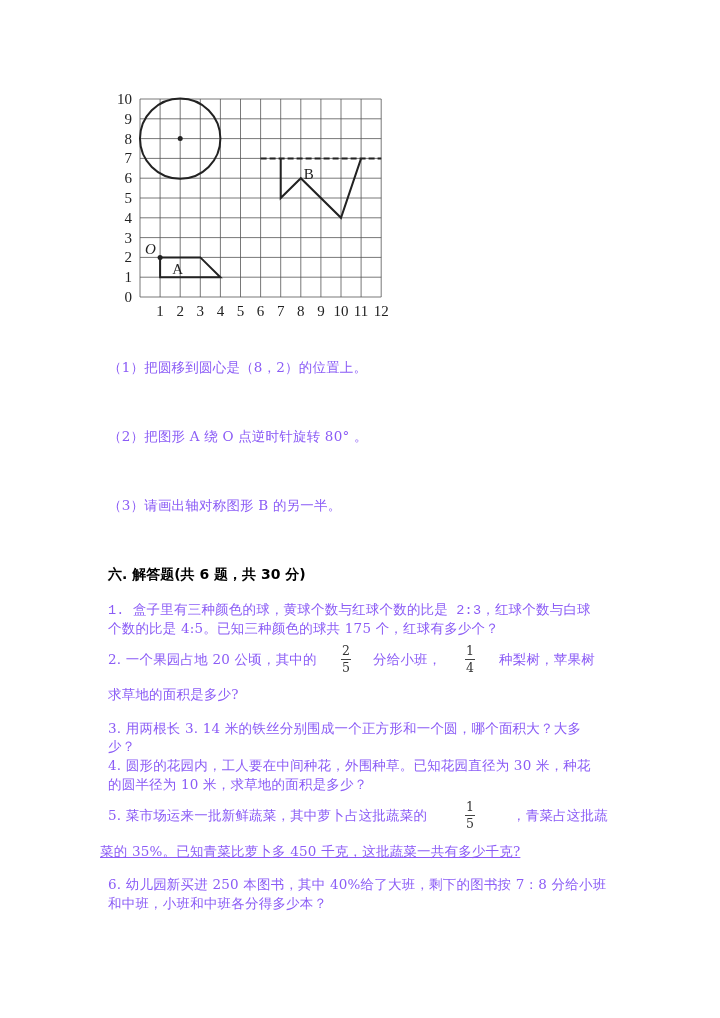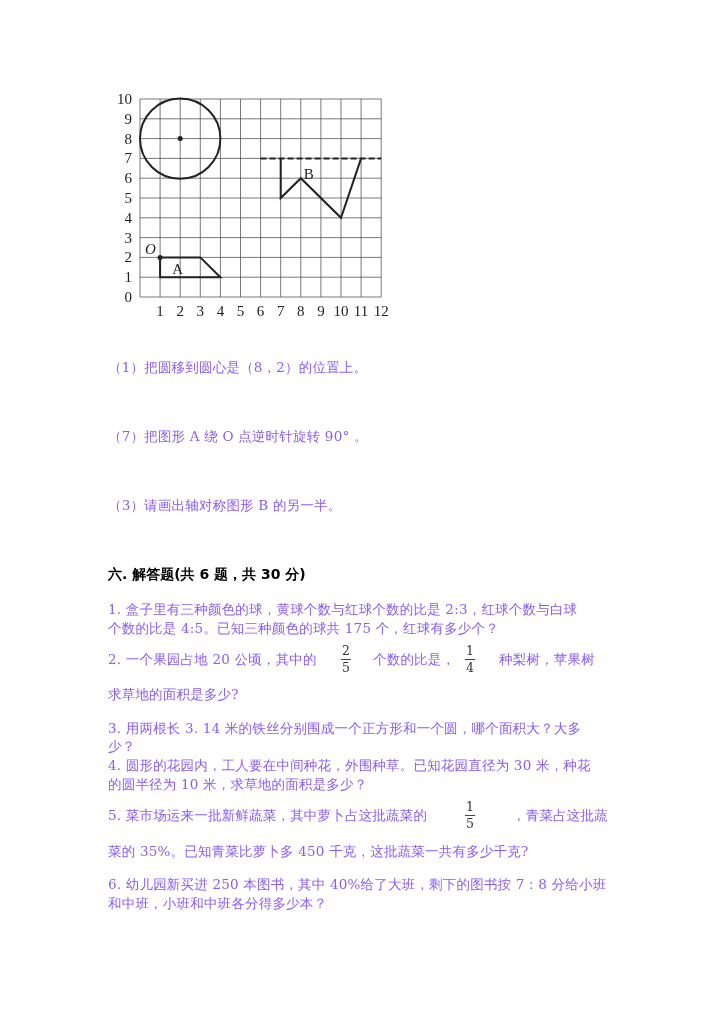--- a/index.html
+++ b/index.html
@@ -75,35 +75,35 @@
       <text x="172.15" y="274.2" font-size="15" fill="#222">A</text>
       <circle cx="160.1" cy="257.4" r="2.5" fill="#222"></circle>
       <text x="145" y="254.39999999999998" font-size="15" font-style="italic" fill="#222">O</text>
       <polyline points="280.70000000000005,158.4 280.70000000000005,198 300.8,178.2 341,217.8 361.1,158.4" fill="none" stroke="#222" stroke-width="2"></polyline>
       <line x1="260.6" y1="158.4" x2="381.20000000000005" y2="158.4" stroke="#222" stroke-width="2" stroke-dasharray="6,3"></line>
       <text x="303.8" y="179.2" font-size="15" fill="#222">B</text>
     </g>
 </svg>
 
 <div class="abs q" style="left:108px;top:359px;">（1）把圆移到圆心是（8，2）的位置上。</div>
-<div class="abs q" style="left:108px;top:428px;">（7）把图形 A 绕 O 点逆时针旋转 90°  。</div>
+<div class="abs q" style="left:108px;top:428px;">（2）把图形 A 绕 O 点逆时针旋转 80°  。</div>
 <div class="abs q" style="left:108px;top:497px;">（3）请画出轴对称图形 B 的另一半。</div>
 
 <div class="abs heading" style="left:108px;top:566px;">六. 解答题(共 6 题，共 30 分)</div>
 
-<div class="abs q" style="left:108px;top:601px;">1. 盒子里有三种颜色的球，黄球个数与红球个数的比是 2:3，红球个数与白球</div>
+<div class="abs q" style="left:108px;top:601px;font-family:Liberation Mono, monospace;">1. 盒子里有三种颜色的球，黄球个数与红球个数的比是 2:3，红球个数与白球</div>
 <div class="abs q" style="left:108px;top:620px;">个数的比是 4:5。已知三种颜色的球共 175 个，红球有多少个？</div>
 
 <div class="abs q" style="left:108px;top:651px;">2. 一个果园占地 20 公顷，其中的</div>
 <div class="frac" style="left:341px;top:644px;">
   <span>2</span>
   <span class="bar"></span>
   <span>5</span>
 </div>
-<div class="abs q" style="left:373px;top:651px;">个数的比是，</div>
+<div class="abs q" style="left:373px;top:651px;">分给小班，</div>
 <div class="frac" style="left:465px;top:644px;">
   <span>1</span>
   <span class="bar"></span>
   <span>4</span>
 </div>
 <div class="abs q" style="left:499px;top:651px;">种梨树，苹果树</div>
 <div class="abs q" style="left:108px;top:686px;">求草地的面积是多少?</div>
 
 <div class="abs q" style="left:108px;top:720px;">3. 用两根长 3. 14 米的铁丝分别围成一个正方形和一个圆，哪个面积大？大多</div>
 <div class="abs q" style="left:108px;top:738px;">少？</div>
@@ -111,16 +111,16 @@
 <div class="abs q" style="left:108px;top:757px;">4. 圆形的花园内，工人要在中间种花，外围种草。已知花园直径为 30 米，种花</div>
 <div class="abs q" style="left:108px;top:776px;text-align:center;">的圆半径为 10 米，求草地的面积是多少？</div>
 
 <div class="abs q" style="left:108px;top:807px;">5. 菜市场运来一批新鲜蔬菜，其中萝卜占这批蔬菜的</div>
 <div class="frac" style="left:465px;top:800px;">
   <span>1</span>
   <span class="bar"></span>
   <span>5</span>
 </div>
 <div class="abs q" style="left:512px;top:807px;">，青菜占这批蔬</div>
-<div class="abs q" style="left:108px;top:843px;">菜的 35%。已知青菜比萝卜多 450 千克，这批蔬菜一共有多少千克?</div>
+<div class="abs q" style="left:100px;top:843px;text-decoration:underline;">菜的 35%。已知青菜比萝卜多 450 千克，这批蔬菜一共有多少千克?</div>
 
 <div class="abs q" style="left:108px;top:876px;">6. 幼儿园新买进 250 本图书，其中 40%给了大班，剩下的图书按 7：8 分给小班</div>
 <div class="abs q" style="left:108px;top:895px;">和中班，小班和中班各分得多少本？</div>
 
 </body></html>

